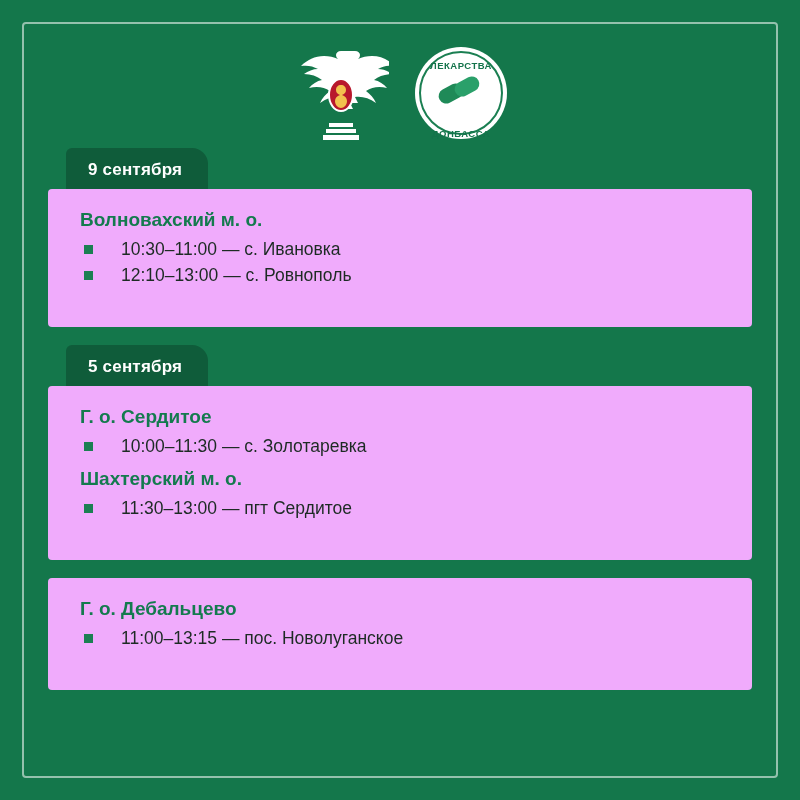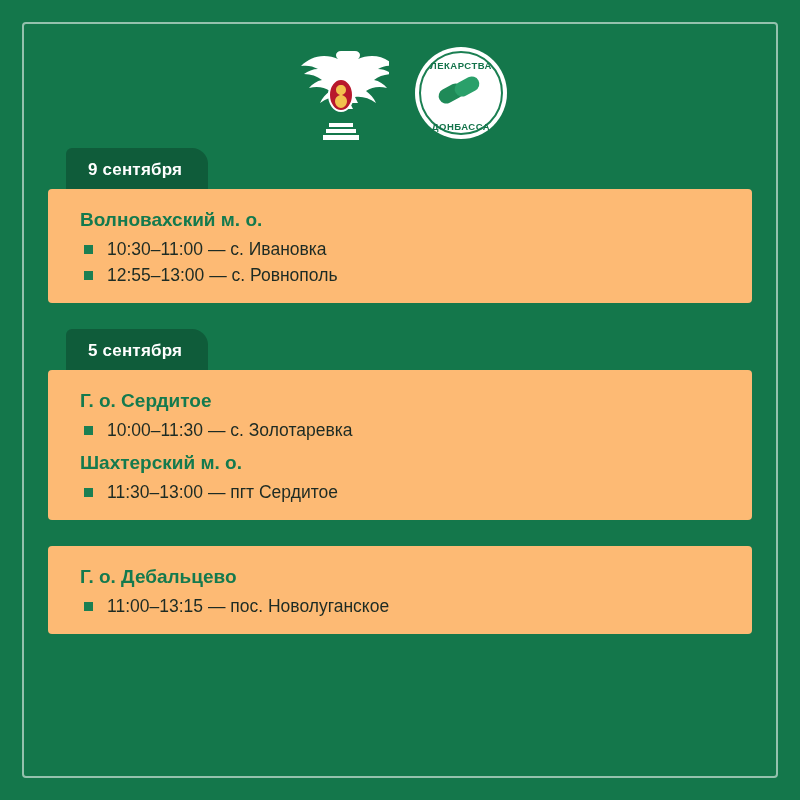--- a/index.html
+++ b/index.html
@@ -72,21 +72,21 @@
   .pharm-text-top, .pharm-text-bottom {
     position: absolute;
     width: 100%;
     text-align: center;
     color: #13734a;
     font-weight: bold;
     font-size: 9.5px;
     letter-spacing: 0.5px;
   }
   .pharm-text-top { top: 13px; }
-  .pharm-text-bottom { bottom: 7px; }
+  .pharm-text-bottom { bottom: 0; }
   .pills {
     position: relative;
     width: 46px;
     height: 30px;
   }
   .pill {
     position: absolute;
     width: 26px;
     height: 15px;
     border-radius: 8px;
@@ -102,36 +102,36 @@
     background: #0f5c3a;
     color: #ffffff;
     font-weight: bold;
     font-size: 17px;
     padding: 12px 26px 9px 22px;
     border-radius: 6px 16px 0 0;
     margin-left: 18px;
     letter-spacing: 0.2px;
   }
   .card {
-    background: #fdba74;
+    background: #f0abfc;
     border-radius: 4px;
-    padding: 20px 30px 12px 32px;
-    box-sizing: border-box;
-    margin-bottom: 26px;
+    padding: 20px 30px 36px 32px;
+    box-sizing: border-box;
+    margin-bottom: 18px;
   }
   .loc-title {
     color: #147a4e;
     font-weight: bold;
     font-size: 19px;
     margin: 0 0 8px 0;
   }
   .entry {
     display: flex;
     align-items: baseline;
-    gap: 14px;
+    gap: 28px;
     margin: 5px 0 5px 4px;
   }
   .bullet {
     width: 9px;
     height: 9px;
     background: #1b7f52;
     flex: 0 0 auto;
     position: relative;
     top: -1px;
   }
@@ -175,21 +175,21 @@
       <div class="date-tab">9 сентября</div>
       <div class="card">
         <div class="block">
           <div class="loc-title">Волновахский м. о.</div>
           <div class="entry">
             <span class="bullet"></span>
             <span class="entry-text">10:30–11:00 — с. Ивановка</span>
           </div>
           <div class="entry">
             <span class="bullet"></span>
-            <span class="entry-text">12:55–13:00 — с. Ровнополь</span>
+            <span class="entry-text">12:10–13:00 — с. Ровнополь</span>
           </div>
         </div>
       </div>
     </div>
 
     <div>
       <div class="date-tab">5 сентября</div>
       <div class="card">
         <div class="block">
           <div class="loc-title">Г. о. Сердитое</div>

